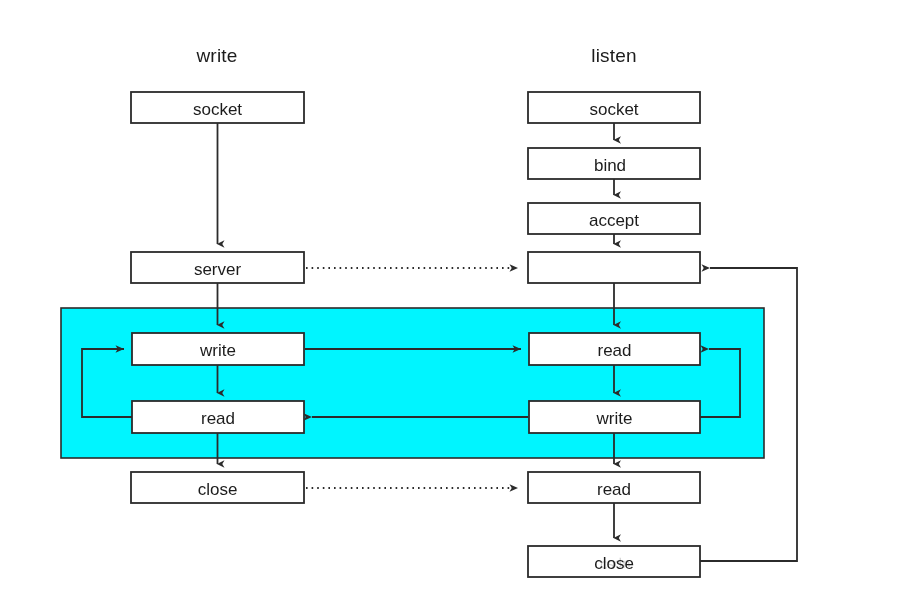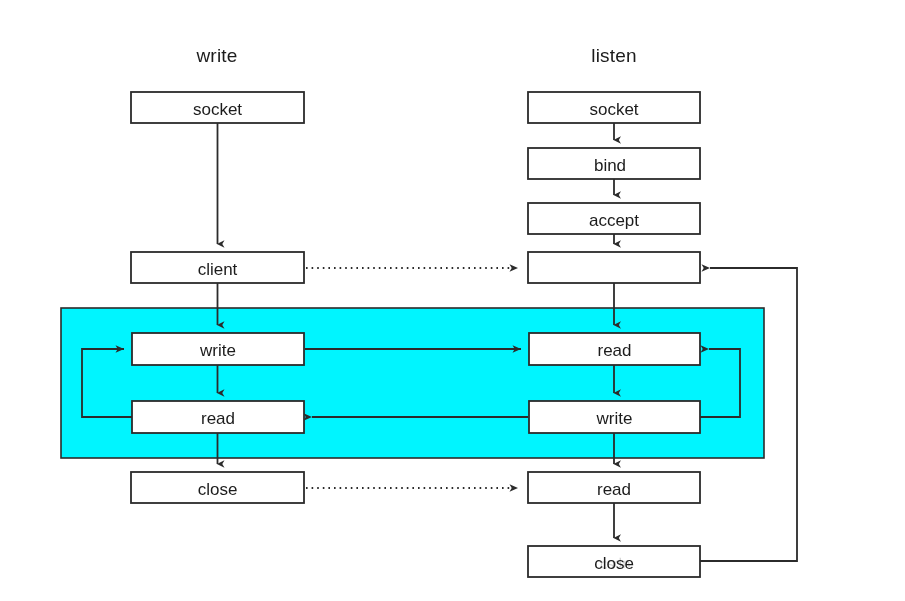--- a/index.html
+++ b/index.html
@@ -169,21 +169,21 @@
     <rect x="529" y="333" width="171" height="32" fill="#ffffff" stroke="#2b2b2b" stroke-width="1.8"></rect>
     <rect x="529" y="401" width="171" height="32" fill="#ffffff" stroke="#2b2b2b" stroke-width="1.8"></rect>
     <rect x="528" y="472" width="172" height="31" fill="#ffffff" stroke="#2b2b2b" stroke-width="1.8"></rect>
     <rect x="528" y="546" width="172" height="31" fill="#ffffff" stroke="#2b2b2b" stroke-width="1.8"></rect>
   </svg>
 
   <div class="col-title" style="left:167px; top:45px; width:100px;">write</div>
   <div class="col-title" style="left:564px; top:45px; width:100px;">listen</div>
 
   <div class="node-label" style="left:131px; top:101px; width:173px;">socket</div>
-  <div class="node-label" style="left:131px; top:261px; width:173px;">client</div>
+  <div class="node-label" style="left:131px; top:261px; width:173px;">server</div>
   <div class="node-label" style="left:132px; top:342px; width:172px;">write</div>
   <div class="node-label" style="left:132px; top:410px; width:172px;">read</div>
   <div class="node-label" style="left:131px; top:481px; width:173px;">close</div>
 
   <div class="node-label" style="left:528px; top:101px; width:172px;">socket</div>
   <div class="node-label" style="left:524px; top:157px; width:172px;">bind</div>
   <div class="node-label" style="left:528px; top:212px; width:172px;">accept</div>
   <div class="node-label" style="left:529px; top:342px; width:171px;">read</div>
   <div class="node-label" style="left:529px; top:410px; width:171px;">write</div>
   <div class="node-label" style="left:528px; top:481px; width:172px;">read</div>

